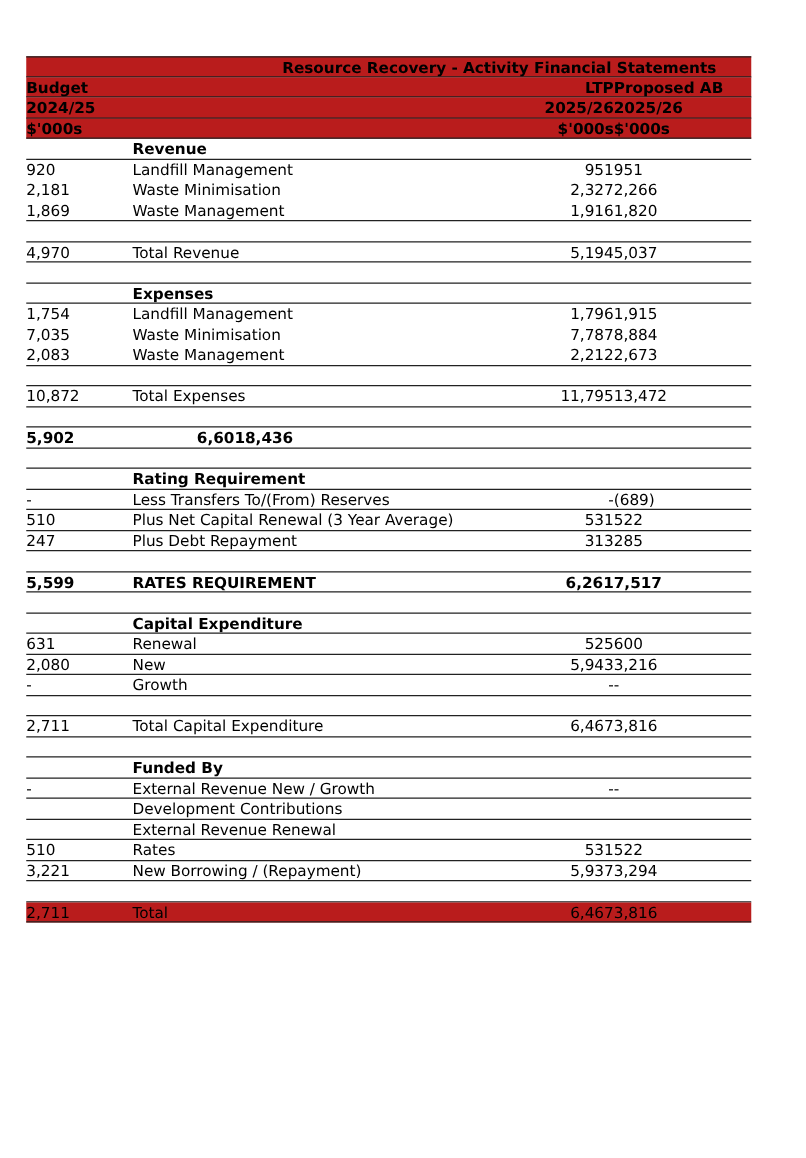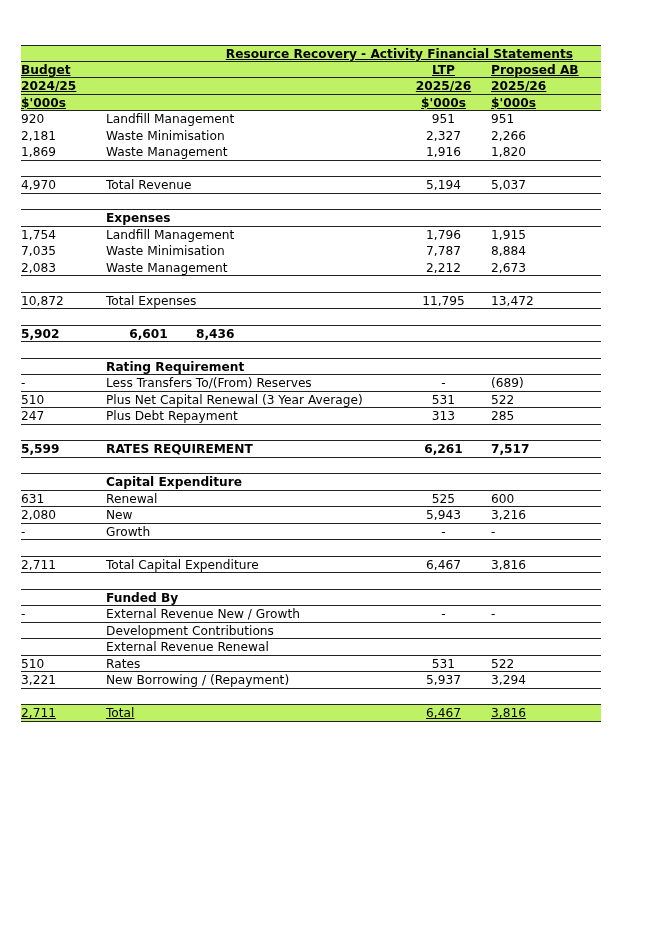--- a/index.html
+++ b/index.html
@@ -1,27 +1,27 @@
 <!DOCTYPE html>
 <html><head>
 <meta charset="utf-8">
 <style>
   html, body { margin: 0; padding: 0; background: #ffffff; }
   body { width: 645px; height: 926px; position: relative; overflow: hidden;
          font-family: "DejaVu Sans", sans-serif; color: #000; }
   .sheet { position: absolute; left: 21px; top: 45px; width: 580px; }
   .row { display: flex; height: 16.5px; line-height: 16px; font-size: 12.2px;
          box-sizing: border-box; white-space: nowrap; }
-  .row.grey { background: #bef264; text-decoration: underline; }
+  .row.grey { background: #b91c1c; }
   .row.bt { border-top: 1.4px solid #222; }
   .row.bb { border-bottom: 1.4px solid #222; }
   .row.bold { font-weight: bold; }
   .c-budget { width: 80px; text-align: left; flex: none; }
   .c-label { flex: 1; padding-left: 5px; overflow: hidden; }
-  .c-ltp { width: 95px; text-align: center; flex: none; padding-right: 0; }
+  .c-ltp { width: 95px; text-align: right; flex: none; padding-right: 0; }
   .c-prop { width: 110px; flex: none; }
   .title { width: 100%; text-align: right; padding-right: 28px; font-weight: bold; box-sizing: border-box; }
   .hdr .c-label { padding-left: 0; }
   .section .c-label { font-weight: bold; }
 </style>
 </head>
 <body>
 
 <div class="sheet">
 
@@ -41,20 +41,26 @@
     <div class="c-ltp">2025/26</div>
     <div class="c-prop">2025/26</div>
   </div>
   <div class="row grey bold hdr bb">
     <div class="c-budget">$'000s</div>
     <div class="c-label"></div>
     <div class="c-ltp">$'000s</div>
     <div class="c-prop">$'000s</div>
   </div>
 
+  <div class="row section bb">
+    <div class="c-budget"></div>
+    <div class="c-label">Revenue</div>
+    <div class="c-ltp"></div>
+      <div class="c-prop"></div>
+  </div>
   <div class="row">
     <div class="c-budget">920</div>
     <div class="c-label">Landfill Management</div>
     <div class="c-ltp">951</div>
     <div class="c-prop">951</div>
   </div>
   <div class="row">
     <div class="c-budget">2,181</div>
     <div class="c-label">Waste Minimisation</div>
     <div class="c-ltp">2,327</div>

